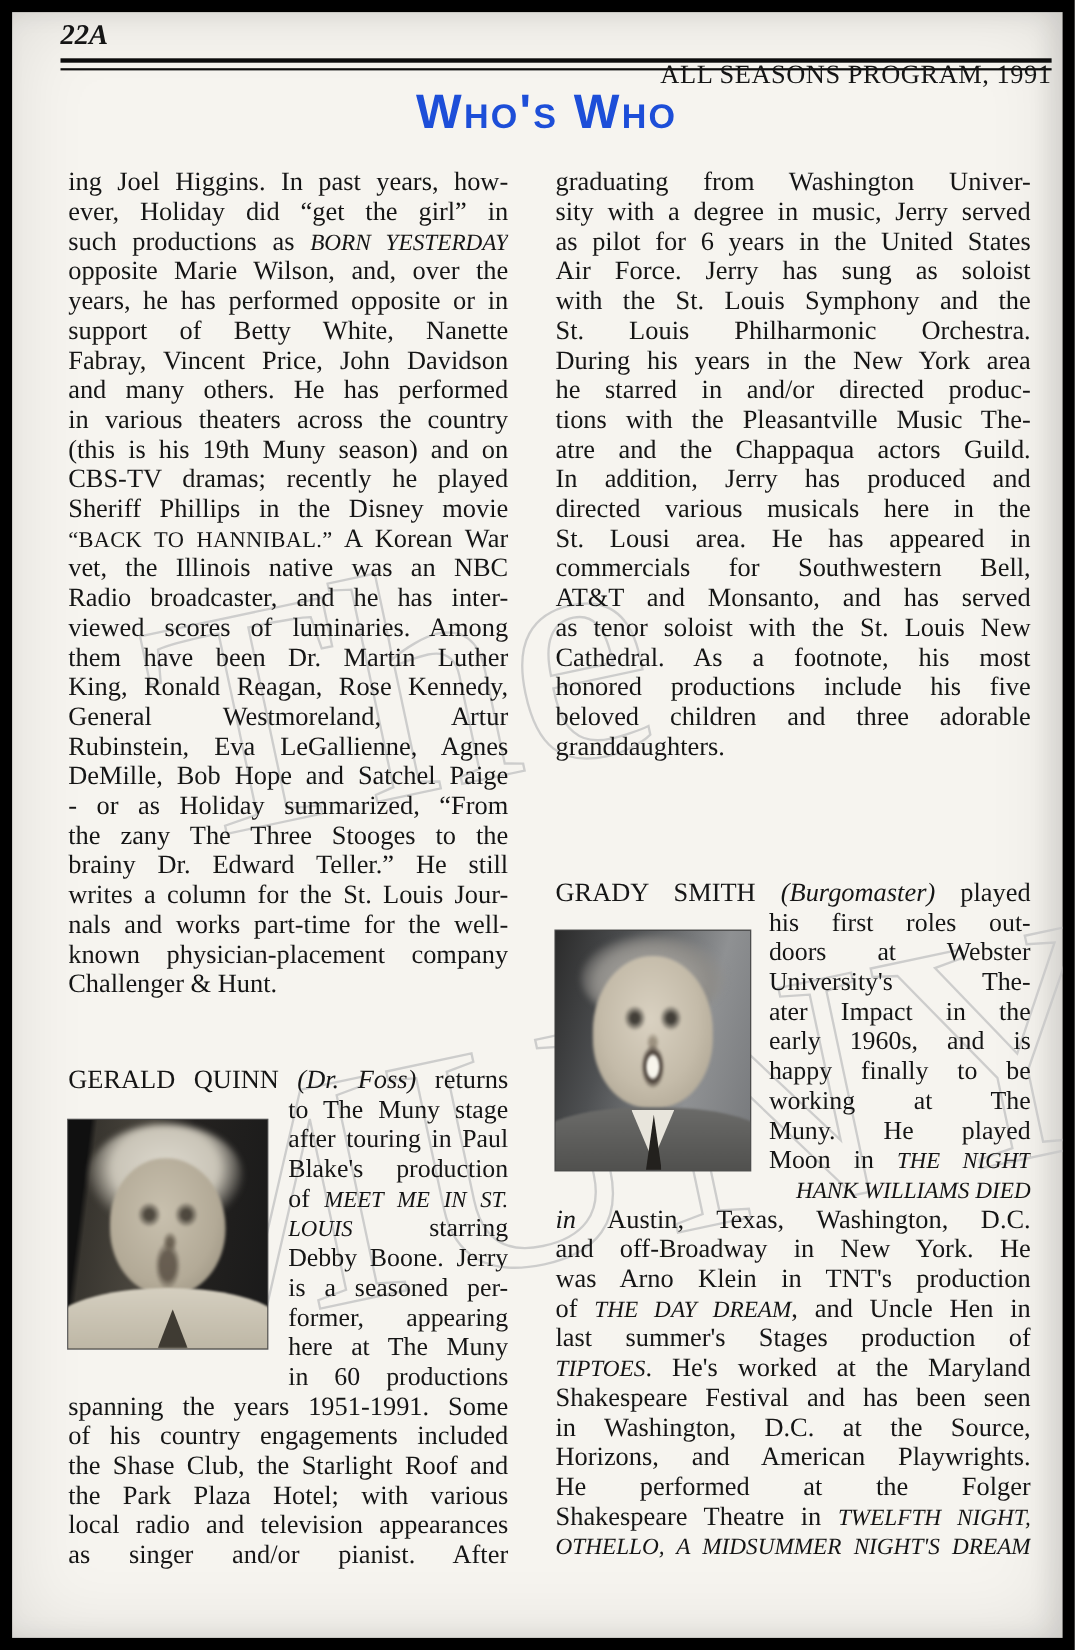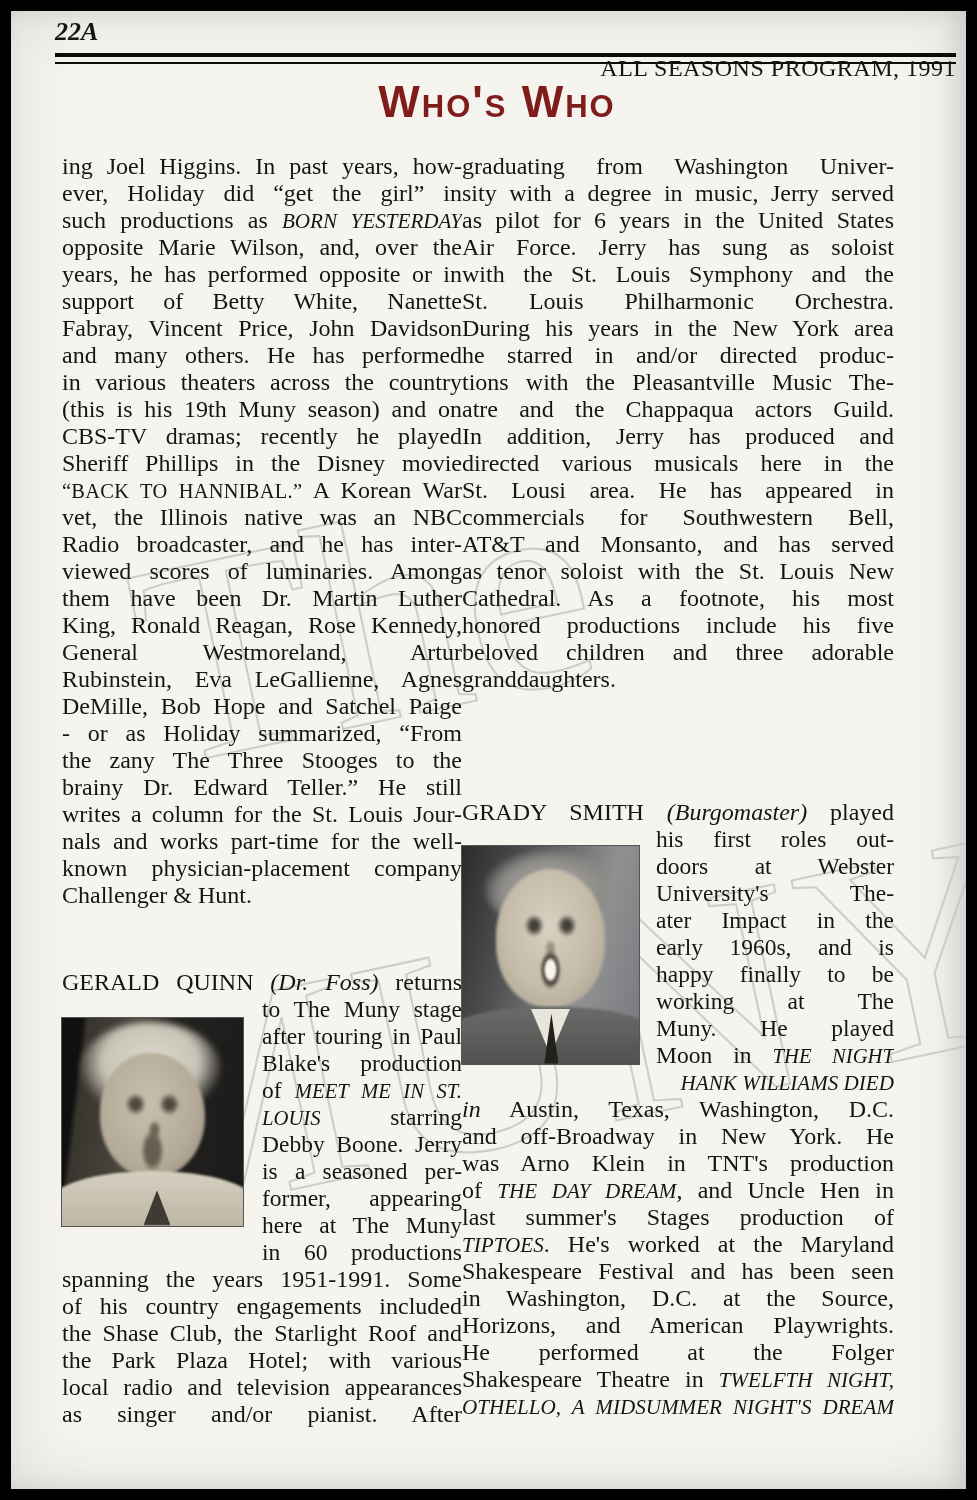--- a/index.html
+++ b/index.html
@@ -16,23 +16,23 @@
   .hdr { display:flex; justify-content:space-between; align-items:flex-start;
          margin:8px 10px 0 44px; height:30px; }
   .pagenum { font-style:italic; font-weight:bold; font-size:26px; line-height:26px; }
   .pubtitle { font-size:24px; letter-spacing:.5px; line-height:26px;margin-top:36px; }
   .rule { margin:0 10px 0 44px; background:#0c0c0c; }
   .rule1 { height:3.5px; margin-top:4px; }
   .rule2 { height:2px; margin-top:5px; }
 
   .title { text-align:center; font-family:"Liberation Sans", sans-serif;
            font-variant:small-caps; font-weight:bold; font-size:44px;
-           letter-spacing:2px; margin:16px 0 0 0; line-height:44px; color:#7f1d1d;padding-left:17px; }
-
-  .cols { display:flex; padding:29px 29px 0 51px; }
+           letter-spacing:2px; margin:16px 0 0 0; line-height:44px; color:#1d4ed8;padding-left:17px; }
+
+  .cols { display:flex; padding:29px 29px 0 51px; gap:43px; }
   .col { font-size:24px; line-height:27px; text-align:justify; }
   .colL { width:400px; }
   .colR { width:432px; }
 
   .ln { height:27px; overflow:hidden; text-align:justify; text-align-last:justify; }
   .ln.a-l { text-align-last:left; }
   .ln.a-r { text-align:left; text-align-last:right; }
   .b { font-weight:normal; }
   .i { font-style:italic; }
   .t { font-style:italic; font-size:.88em; }

